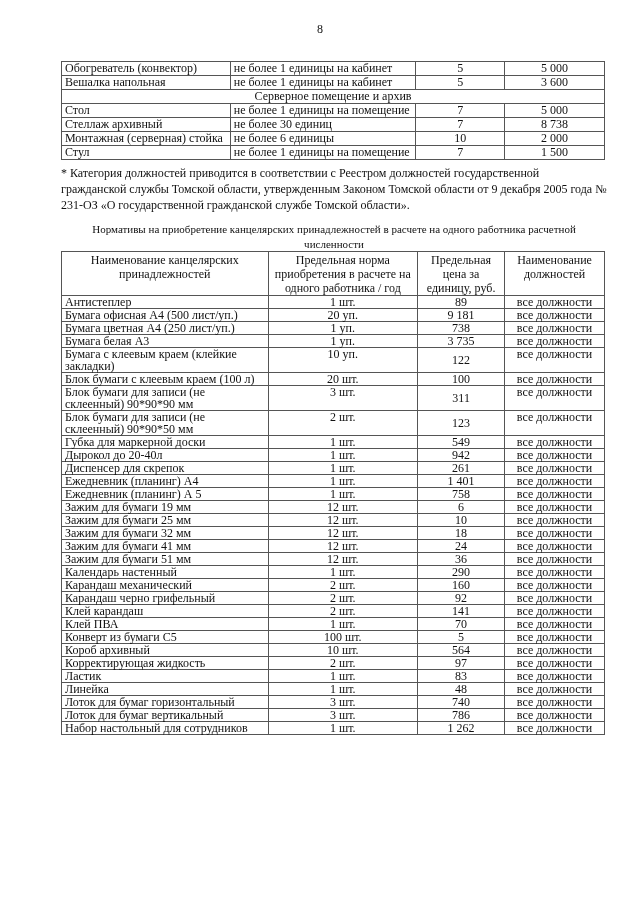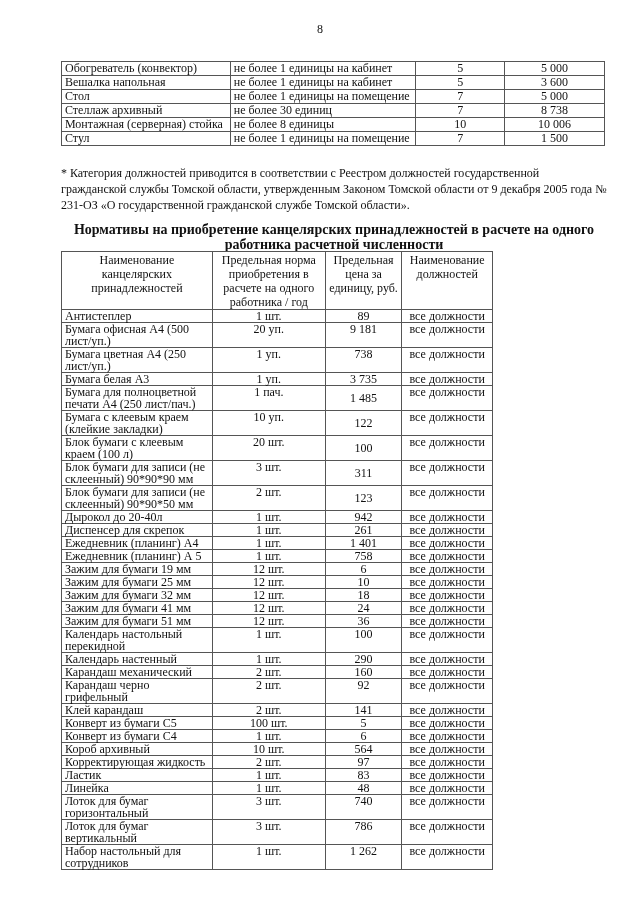--- a/index.html
+++ b/index.html
@@ -5,22 +5,22 @@
   html, body { margin: 0; padding: 0; background: #ffffff; }
   body { width: 640px; height: 905px; position: relative; overflow: hidden;
          font-family: "Liberation Serif", "DejaVu Serif", serif; color: #111; }
   .page-num { position: absolute; top: 22px; left: 0; width: 640px; text-align: center; font-size: 12px; }
   table { border-collapse: collapse; position: absolute; font-size: 12px; line-height: 12px; }
   td, th { border: 1px solid #555; padding: 0 3px; vertical-align: top; font-weight: normal; }
   .c { text-align: center; }
   #top-table { left: 61px; top: 61px; width: 544px; }
   #top-table td { height: 13px; }
   .footnote { position: absolute; left: 61px; top: 165px; width: 546px; font-size: 12px; line-height: 16px; }
-  .title { position: absolute; left: 61px; top: 222px; width: 546px; text-align: center; font-weight: bold; font-size: 14px; line-height: 15px; }
-  #main-table { left: 61px; top: 251px; width: 432px; }
+  .title { position: absolute; left: 61px; top: 222px; width: 546px; text-align: center; font-weight: normal; font-size: 11px; line-height: 15px; }
+  #main-table { left: 61px; top: 251px; width: 544px; }
   #main-table th { vertical-align: top; text-align: center; line-height: 14px; padding-top: 1px; }
   #main-table td { height: 12px; }
   #main-table td.mid { vertical-align: middle; }
 </style>
 </head>
 <body>
 
 <div class="page-num">8</div>
 
 <table id="top-table">
@@ -37,36 +37,39 @@
         <td class="c">5</td>
         <td class="c">5 000</td>
       </tr>
       <tr>
         <td>Вешалка напольная</td>
         <td>не более 1 единицы на кабинет</td>
         <td class="c">5</td>
         <td class="c">3 600</td>
       </tr>
       <tr>
+        <td colspan="4" class="c">Серверное помещение и архив</td>
+      </tr>
+      <tr>
         <td>Стол</td>
         <td>не более 1 единицы на помещение</td>
         <td class="c">7</td>
         <td class="c">5 000</td>
       </tr>
       <tr>
         <td>Стеллаж архивный</td>
         <td>не более 30 единиц</td>
         <td class="c">7</td>
         <td class="c">8 738</td>
       </tr>
       <tr>
         <td>Монтажная (серверная) стойка</td>
-        <td>не более 8 единицы</td>
+        <td>не более 6 единицы</td>
         <td class="c">10</td>
-        <td class="c">10 006</td>
+        <td class="c">2 000</td>
       </tr>
       <tr>
         <td>Стул</td>
         <td>не более 1 единицы на помещение</td>
         <td class="c">7</td>
         <td class="c">1 500</td>
       </tr>
     </tbody>
 </table>
 
@@ -108,26 +111,20 @@
         <td class="c">738</td>
         <td class="c">все должности</td>
       </tr>
       <tr>
         <td>Бумага белая А3</td>
         <td class="c">1 уп.</td>
         <td class="c">3 735</td>
         <td class="c">все должности</td>
       </tr>
       <tr>
-        <td>Бумага для полноцветной печати А4 (250 лист/пач.)</td>
-        <td class="c">1 пач.</td>
-        <td class="c mid">1 485</td>
-        <td class="c">все должности</td>
-      </tr>
-      <tr>
         <td>Бумага с клеевым краем (клейкие закладки)</td>
         <td class="c">10 уп.</td>
         <td class="c mid">122</td>
         <td class="c">все должности</td>
       </tr>
       <tr>
         <td>Блок бумаги с клеевым краем (100 л)</td>
         <td class="c">20 шт.</td>
         <td class="c mid">100</td>
         <td class="c">все должности</td>
@@ -138,20 +135,26 @@
         <td class="c mid">311</td>
         <td class="c">все должности</td>
       </tr>
       <tr>
         <td>Блок бумаги для записи (не склеенный) 90*90*50 мм</td>
         <td class="c">2 шт.</td>
         <td class="c mid">123</td>
         <td class="c">все должности</td>
       </tr>
       <tr>
+        <td>Губка для маркерной доски</td>
+        <td class="c">1 шт.</td>
+        <td class="c">549</td>
+        <td class="c">все должности</td>
+      </tr>
+      <tr>
         <td>Дырокол до 20-40л</td>
         <td class="c">1 шт.</td>
         <td class="c">942</td>
         <td class="c">все должности</td>
       </tr>
       <tr>
         <td>Диспенсер для скрепок</td>
         <td class="c">1 шт.</td>
         <td class="c">261</td>
         <td class="c">все должности</td>
@@ -192,26 +195,20 @@
         <td class="c">24</td>
         <td class="c">все должности</td>
       </tr>
       <tr>
         <td>Зажим для бумаги 51 мм</td>
         <td class="c">12 шт.</td>
         <td class="c">36</td>
         <td class="c">все должности</td>
       </tr>
       <tr>
-        <td>Календарь настольный перекидной</td>
-        <td class="c">1 шт.</td>
-        <td class="c">100</td>
-        <td class="c">все должности</td>
-      </tr>
-      <tr>
         <td>Календарь настенный</td>
         <td class="c">1 шт.</td>
         <td class="c">290</td>
         <td class="c">все должности</td>
       </tr>
       <tr>
         <td>Карандаш механический</td>
         <td class="c">2 шт.</td>
         <td class="c">160</td>
         <td class="c">все должности</td>
@@ -219,35 +216,35 @@
       <tr>
         <td>Карандаш черно грифельный</td>
         <td class="c">2 шт.</td>
         <td class="c">92</td>
         <td class="c">все должности</td>
       </tr>
       <tr>
         <td>Клей карандаш</td>
         <td class="c">2 шт.</td>
         <td class="c">141</td>
+        <td class="c">все должности</td>
+      </tr>
+      <tr>
+        <td>Клей ПВА</td>
+        <td class="c">1 шт.</td>
+        <td class="c">70</td>
         <td class="c">все должности</td>
       </tr>
       <tr>
         <td>Конверт из бумаги С5</td>
         <td class="c">100 шт.</td>
         <td class="c">5</td>
         <td class="c">все должности</td>
       </tr>
       <tr>
-        <td>Конверт из бумаги С4</td>
-        <td class="c">1 шт.</td>
-        <td class="c">6</td>
-        <td class="c">все должности</td>
-      </tr>
-      <tr>
         <td>Короб архивный</td>
         <td class="c">10 шт.</td>
         <td class="c">564</td>
         <td class="c">все должности</td>
       </tr>
       <tr>
         <td>Корректирующая жидкость</td>
         <td class="c">2 шт.</td>
         <td class="c">97</td>
         <td class="c">все должности</td>

